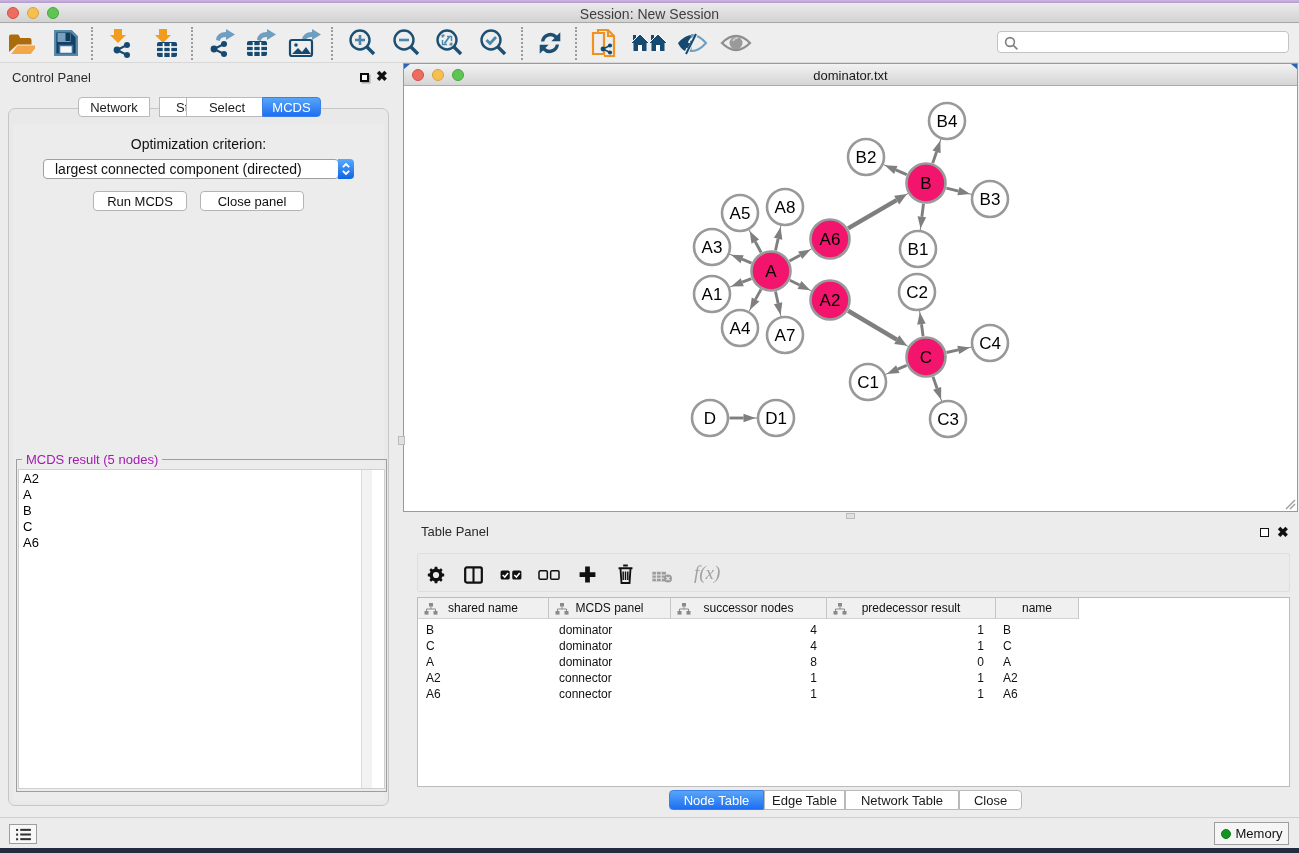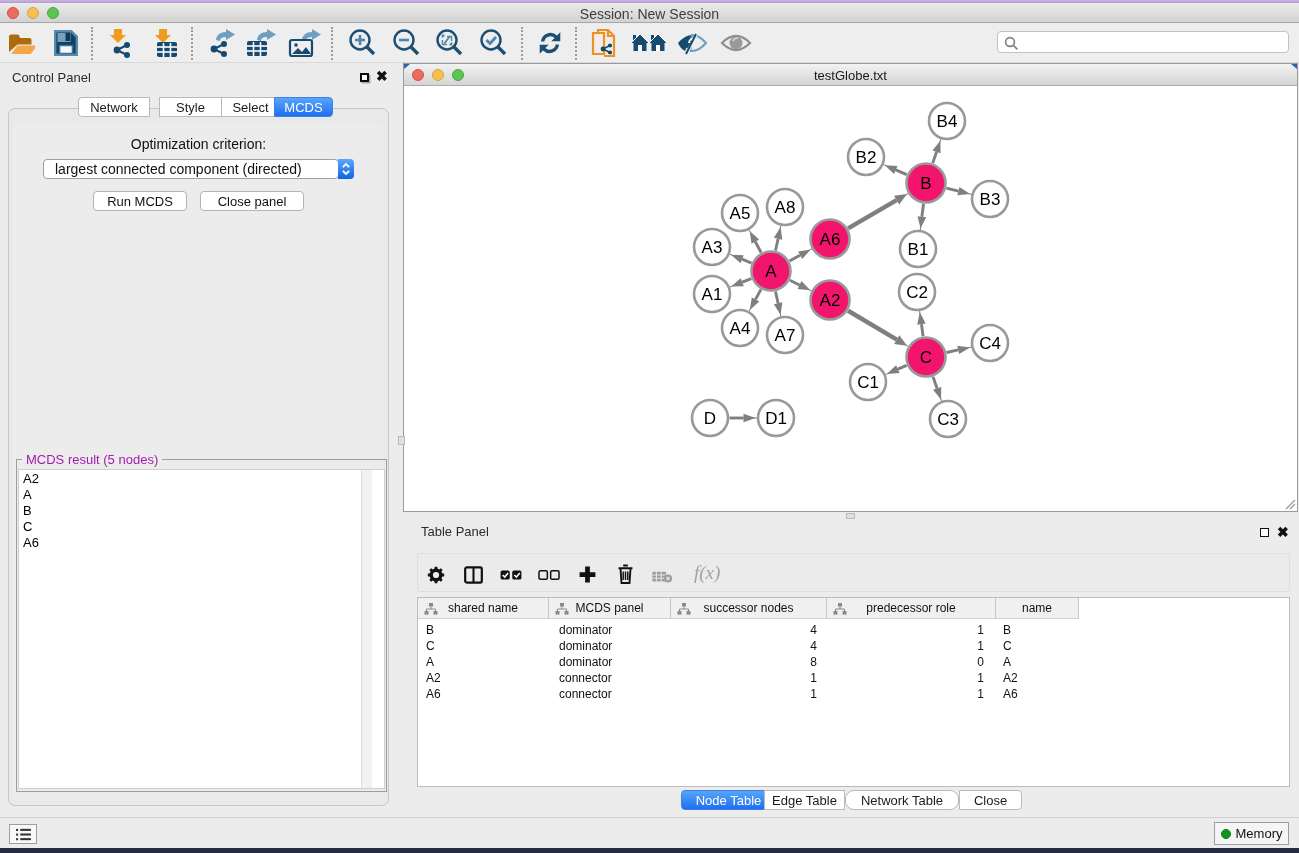--- a/index.html
+++ b/index.html
@@ -25,21 +25,21 @@
 #cp-title { left:12px; top:70px; font-size:13px; color:#2b2b2b; }
 #cp-sq { left:360px; top:73px; width:9px; height:9px; border:2px solid #0a0a0a; background:#fff; box-shadow:1.5px 1.5px 0 #aaa;}
 #cp-x { left:376px; top:68px; font-size:14px; font-weight:bold; color:#111; }
 #cp-panel { left:8px; top:108px; width:381px; height:698px; background:#e9e9e9;
   border:1px solid #c6c6c6; border-radius:7px; }
 .tabrow { position:absolute; font-size:13px; }
 .tab { position:absolute; top:0; height:20px; line-height:19px; text-align:center;
   background:#fff; border:1px solid #b9b9b9; color:#1a1a1a; }
 .tab.first { border-radius:4px 0 0 4px; }
 .tab.last { border-radius:0 4px 4px 0; }
-.tab.sel { background:linear-gradient(#58a5f8,#1d6ff2); color:#fff; border-color:#3a80e8;margin-left:12px; }
+.tab.sel { background:linear-gradient(#58a5f8,#1d6ff2); color:#fff; border-color:#3a80e8; }
 #opt-label { left:8px; top:136px; width:381px; text-align:center; font-size:14px; color:#111; }
 #dropdown { left:43px; top:159px; width:296px; height:20px; background:#fff;
   border:1px solid #9f9f9f; border-radius:4px; font-size:14px; line-height:19px;
   padding-left:11px; color:#111; }
 #dd-cap { left:338px; top:159px; width:16px; height:20px;
   background:linear-gradient(#5aa9fd,#0d65e4); border-radius:0 4px 4px 0; }
 .btn { position:absolute; height:20px; background:#fff;
   border:1px solid #b4b4b4; border-radius:4px; font-size:13px; text-align:center;
   line-height:19px; color:#111; }
 
@@ -255,21 +255,21 @@
 </div>
 
 <div class="abs" id="cp-title">Control Panel</div>
 <div class="abs" id="cp-sq"></div>
 <div class="abs" id="cp-x">✖</div>
 <div class="abs" id="cp-panel"></div>
 <div class="abs" style="left:13px;top:124px;width:371px;height:677px;background:#ececec;border-radius:4px;"></div>
 <div class="abs tabrow" style="left:0;top:97px">
   <div class="tab first" style="left:78px;width:72px;">Network</div>
   <div class="tab" style="left:159px;width:63px;">Style</div>
-  <div class="tab" style="left:221px;width:59px;">Select</div>
+  <div class="tab" style="left:186px;width:82px;">Select</div>
   <div class="tab sel last" style="left:262px;width:59px;">MCDS</div>
 </div>
 <div class="abs" id="opt-label">Optimization criterion:</div>
 <div class="abs" id="dropdown">largest connected component (directed)</div>
 <div class="abs" id="dd-cap">
   <svg width="16" height="20" viewBox="0 0 17 22">
     <path d="M5 9 l3.5-3.5 L12 9" fill="none" stroke="#fff" stroke-width="2"></path>
     <path d="M5 13 l3.5 3.5 L12 13" fill="none" stroke="#fff" stroke-width="2"></path>
   </svg>
 </div>
@@ -278,21 +278,21 @@
 <div class="abs" id="mcds-border"></div>
 <div class="abs" id="mcds-legend">MCDS result (5 nodes)</div>
 <div class="abs" id="mcds-list">A2<br>A<br>B<br>C<br>A6</div>
 <div class="abs" id="mcds-scroll"></div>
 
 <div class="abs" id="netwin">
   <div id="net-titlebar">
     <div class="tl" style="left:8px;background:#ee6b60;border:1px solid #d05248;"></div>
     <div class="tl" style="left:28px;background:#f5c04f;border:1px solid #d6a243;"></div>
     <div class="tl" style="left:48px;background:#5ec454;border:1px solid #48a73e;"></div>
-    <div class="title">testGlobe.txt</div>
+    <div class="title">dominator.txt</div>
   </div>
   <svg id="graph" style="position:absolute;left:0;top:23px;" width="893" height="424" viewBox="0 0 893 424" font-family="Liberation Sans, sans-serif">
 <line x1="347.4" y1="191.6" x2="338.3" y2="195.2" stroke="#7f7f7f" stroke-width="2.9"></line>
 <line x1="338.3" y1="195.2" x2="325.2" y2="200.3" stroke="#7f7f7f" stroke-width="1"></line>
 <polygon points="327.1,199.6 336.7,191.2 339.8,199.2" fill="#7f7f7f"></polygon>
 <line x1="385.8" y1="193.3" x2="395.5" y2="198.0" stroke="#7f7f7f" stroke-width="2.9"></line>
 <line x1="395.5" y1="198.0" x2="408.1" y2="204.2" stroke="#7f7f7f" stroke-width="1"></line>
 <polygon points="406.3,203.3 393.6,201.9 397.4,194.1" fill="#7f7f7f"></polygon>
 <line x1="347.5" y1="176.1" x2="338.1" y2="172.2" stroke="#7f7f7f" stroke-width="2.9"></line>
 <line x1="338.1" y1="172.2" x2="325.1" y2="167.0" stroke="#7f7f7f" stroke-width="1"></line>
@@ -442,21 +442,21 @@
       </g>
     <circle cx="20.5" cy="9.5" r="5" fill="#9c9c9c"></circle>
     <path d="M18.5 7.5 l4 4 M22.5 7.5 l-4 4" stroke="#ebebeb" stroke-width="1.4"></path>
   </svg>
   <div style="position:absolute;left:276px;top:8px;font-family:'Liberation Serif',serif;font-style:italic;font-size:19px;color:#a2a2a2;">f(x)</div>
 </div>
 <div class="abs" id="tbl">
   <div class="th" style="left:0;width:131px;text-align:center;">shared name</div>
   <div class="th" style="left:131px;width:122px;">MCDS panel</div>
   <div class="th" style="left:253px;width:156px;">successor nodes</div>
-  <div class="th" style="left:409px;width:169px;">predecessor role</div>
+  <div class="th" style="left:409px;width:169px;">predecessor result</div>
   <div class="th" style="left:578px;width:83px;">name</div>
   <svg style="position:absolute;left:6px;top:4px" width="14" height="14" viewBox="0 0 14 14">
    <g fill="#8a8a8a">
         <rect x="5" y="1" width="4" height="3.6"></rect>
         <rect x="0.5" y="9" width="4" height="3.6"></rect>
         <rect x="9.5" y="9" width="4" height="3.6"></rect>
       </g>
    <path d="M7 5 v2 M2.5 9 v-2 h9 v2" stroke="#8a8a8a" stroke-width="1" fill="none"></path>
   </svg>
     <svg style="position:absolute;left:137px;top:4px" width="14" height="14" viewBox="0 0 14 14">
@@ -505,21 +505,21 @@
   <div class="td" style="left:585px;top:72px;">A2</div>
   <div class="td" style="left:8px;top:88px;">A6</div>
   <div class="td" style="left:141px;top:88px;">connector</div>
   <div class="td" style="left:253px;top:88px;width:146px;text-align:right;">1</div>
   <div class="td" style="left:409px;top:88px;width:157px;text-align:right;">1</div>
   <div class="td" style="left:585px;top:88px;">A6</div>
 </div>
 <div class="abs tabrow2" style="top:790px;">
   <div class="tab sel first" style="left:669px;width:95px;">Node Table</div>
   <div class="tab" style="left:764px;width:81px;">Edge Table</div>
-  <div class="tab" style="left:845px;width:114px;border-radius:9px;">Network Table</div>
+  <div class="tab" style="left:845px;width:114px;">Network Table</div>
   <div class="tab last" style="left:959px;width:63px;">Close</div>
 </div>
 
 <div class="abs" id="statusbar"></div>
 <div class="abs" id="listbtn">
   <svg style="position:absolute;left:6px;top:3px" width="15" height="13" viewBox="0 0 16 14">
     <g fill="#333">
         <rect x="0" y="1" width="2.2" height="2.2"></rect>
         <rect x="0" y="6" width="2.2" height="2.2"></rect>
         <rect x="0" y="11" width="2.2" height="2.2"></rect>

